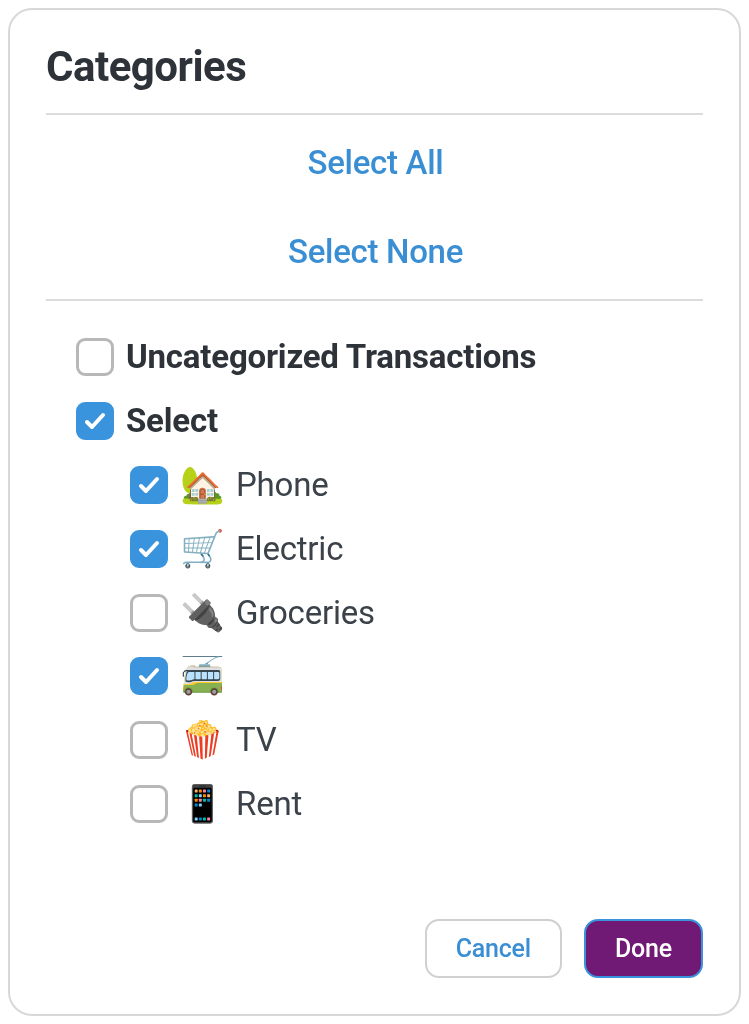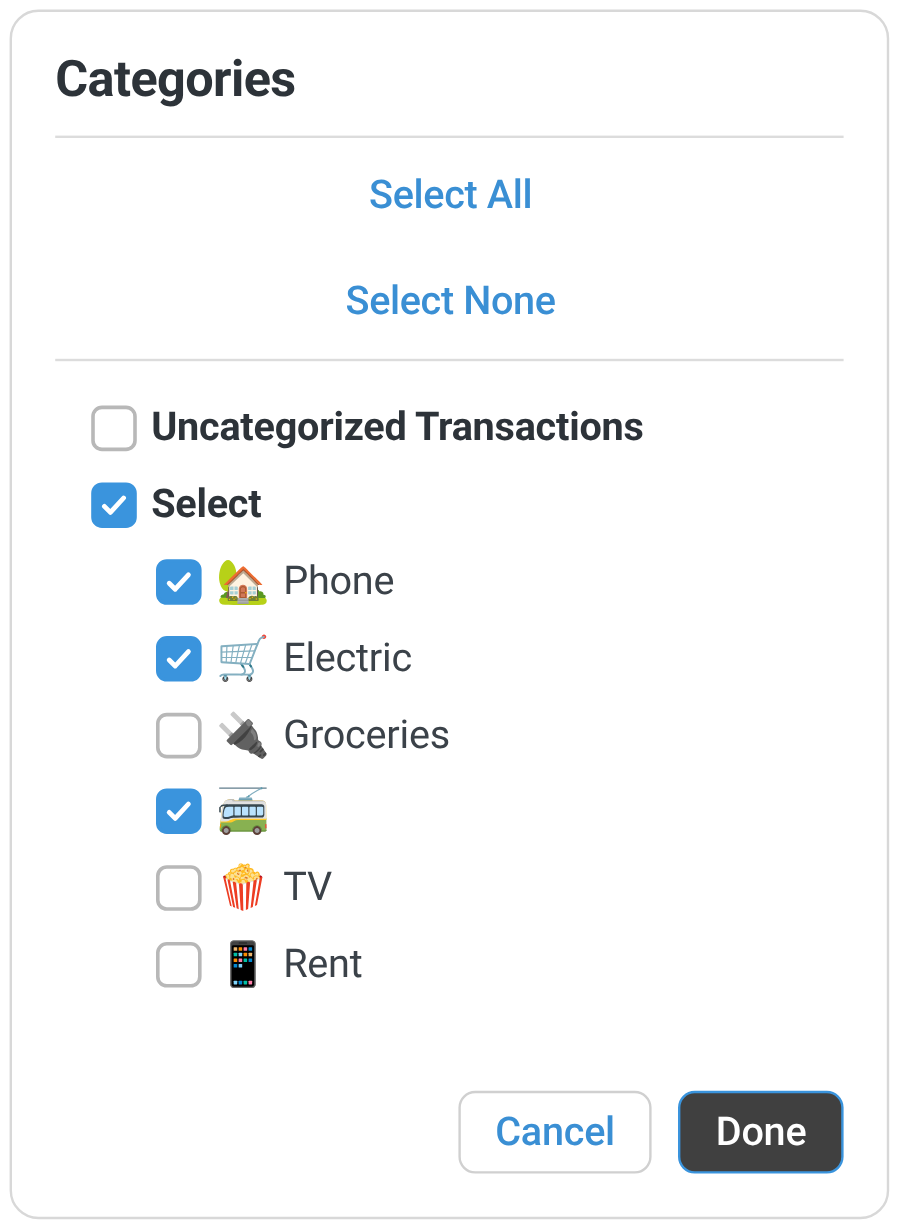--- a/index.html
+++ b/index.html
@@ -108,34 +108,34 @@
       color: #2d3339;
     }
     .footer {
       display: flex;
       justify-content: flex-end;
       gap: 22px;
       padding-top: 10px;
     }
     .btn {
       font-family: inherit;
-      font-size: 33px;
+      font-size: 25px;
       font-weight: 500;
       padding: 13px 29px;
       border-radius: 14px;
       cursor: pointer;
       letter-spacing: -0.2px;
     }
     .btn-secondary {
       background: #fff;
       border: 2px solid #d0d0d0;
       color: #3a8fd4;
     }
     .btn-primary {
-      background: #404040;
+      background: #701a75;
       border: 2px solid #3a94dd;
       color: #fff;
     }
   </style>
 </head>
 <body>
 
 <div class="modal">
 
   <h1 class="title">Categories</h1>

